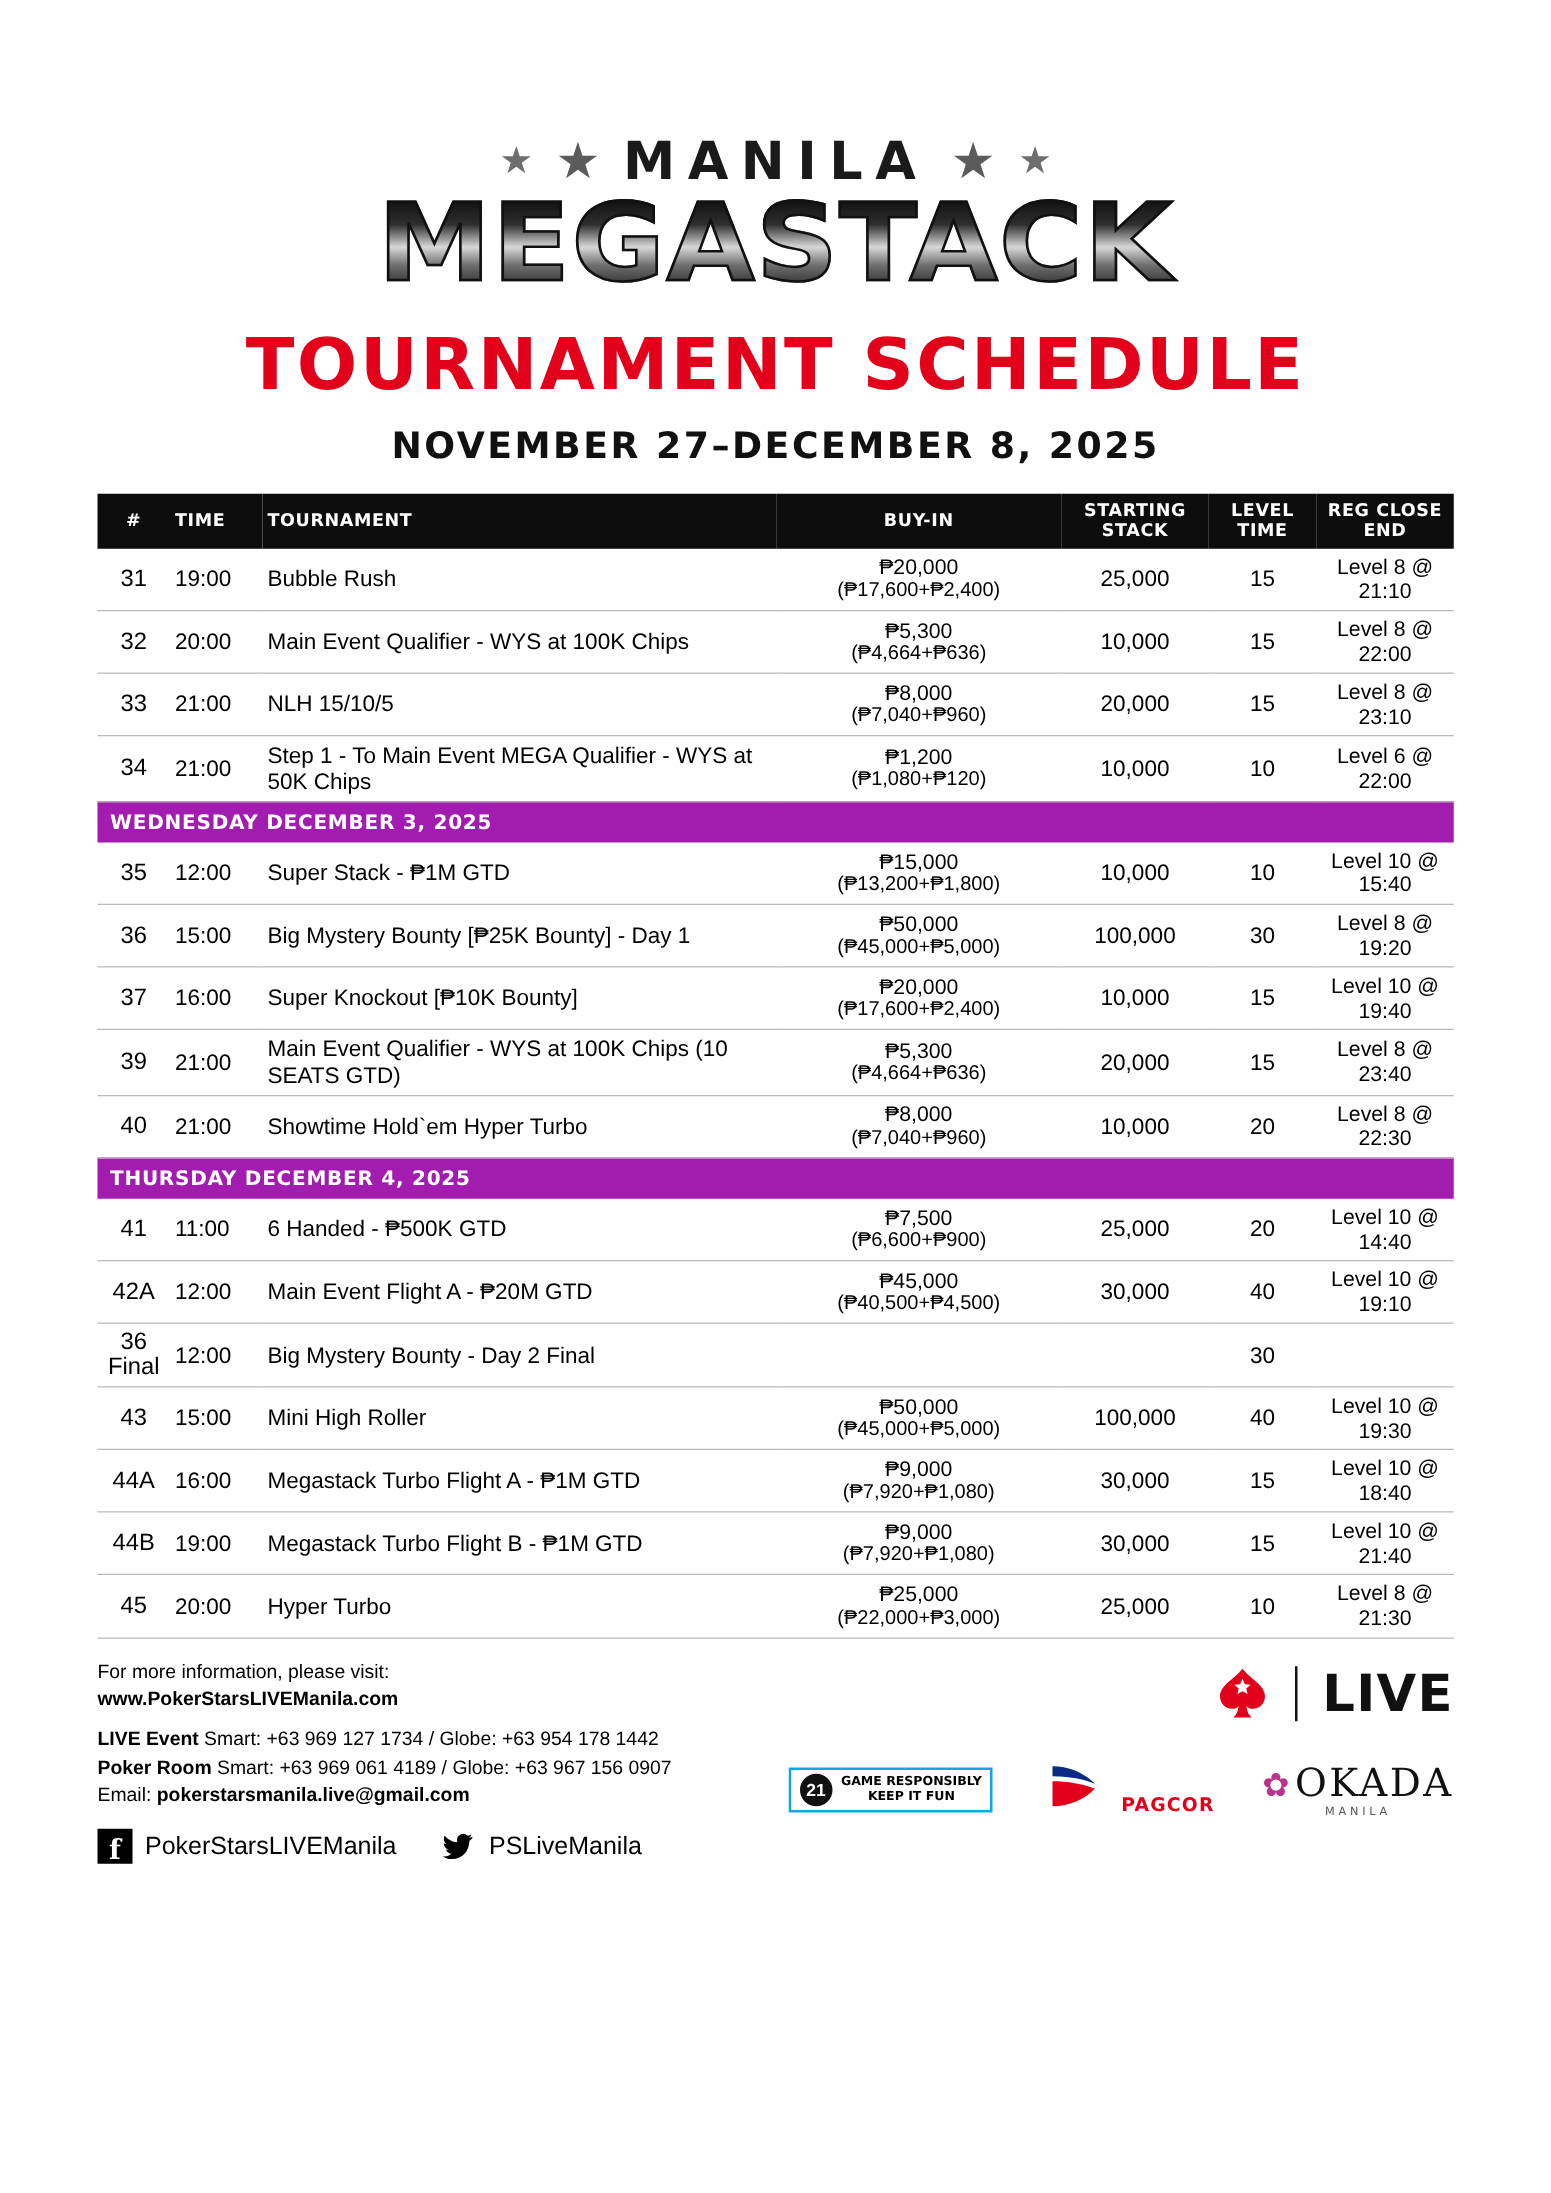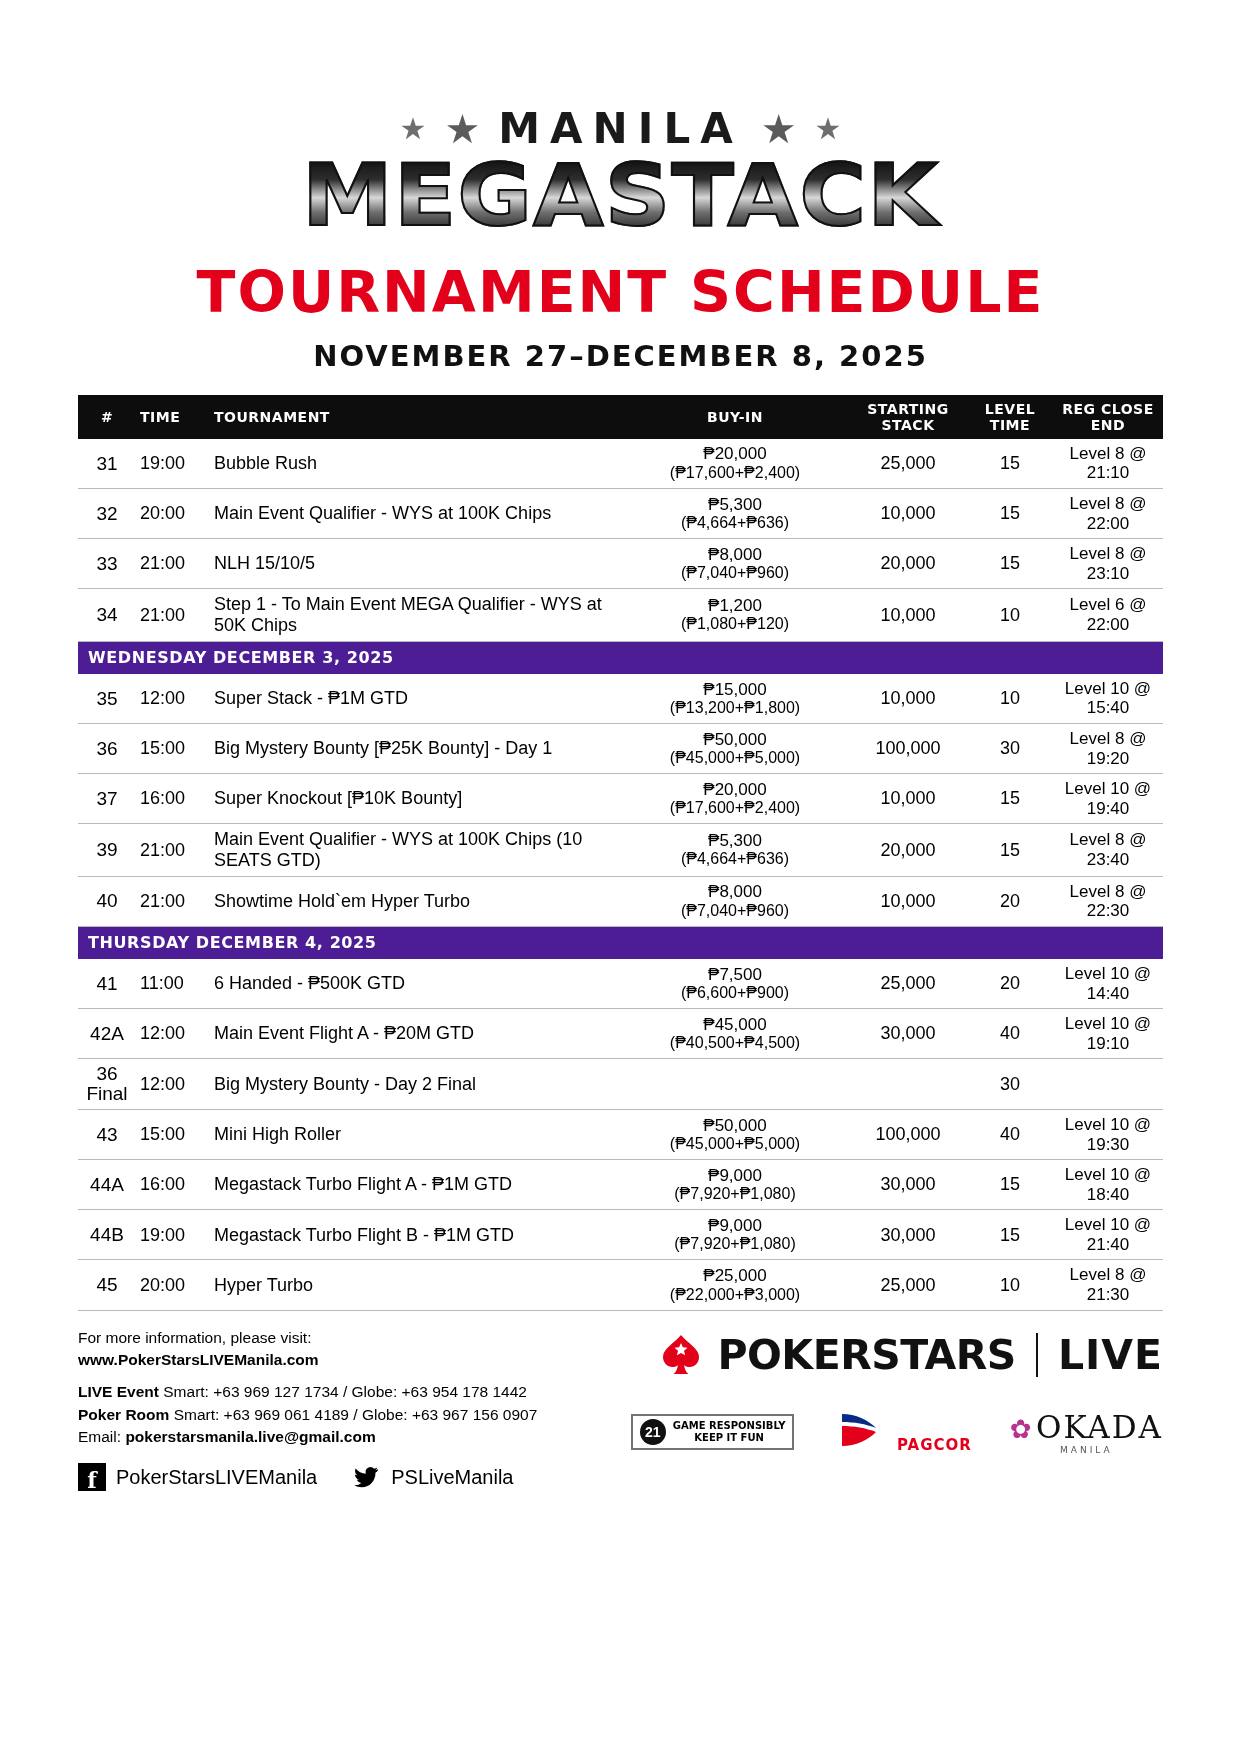--- a/index.html
+++ b/index.html
@@ -94,21 +94,21 @@
   td.num .two-line { display:block; line-height:1.05; }
   td.time { text-align:left; padding-left:6px; font-size:18px; }
   td.tour { text-align:left; padding-left:10px; font-size:18px; }
   td.buy { text-align:center; font-size:17px; }
   td.buy .sub { display:block; font-size:16px; }
   td.stack { text-align:center; font-size:18px; }
   td.level { text-align:center; font-size:18px; }
   td.reg { text-align:center; font-size:17px; line-height:1.12; }
 
   tr.daybar td {
-    background:#4c1d95;
+    background:#a21caf;
     color:#fff;
     font-family:"DejaVu Sans", sans-serif;
     font-weight:bold;
     font-size:16px;
     letter-spacing:0.6px;
     padding: 7px 10px;
     border-bottom:none;
   }
 
   
@@ -136,21 +136,21 @@
   .ps-word {
     font-family:"DejaVu Sans", sans-serif; font-weight:bold;
     font-size:41px; letter-spacing:-0.5px; color:#111;
   }
   .ps-div { width:2px; height:44px; background:#111; margin:0 6px; }
   .live-word {
     font-family:"DejaVu Sans", sans-serif; font-weight:bold;
     font-size:41px; letter-spacing:1px; color:#111;
   }
   .partners { display:flex; align-items:center; gap:38px; justify-content:flex-end; margin-top:30px; }
-  .gr-badge { display:flex; align-items:center; gap:7px; border:2px solid #737373; padding:3px 7px; }
+  .gr-badge { display:flex; align-items:center; gap:7px; border:2px solid #0ea5e9; padding:3px 7px; }
   .gr-21 { width:26px; height:26px; border-radius:50%; background:#111; color:#fff;
            font-size:14px; font-weight:bold; display:flex; align-items:center; justify-content:center; }
   .gr-text { font-family:"DejaVu Sans", sans-serif; font-weight:bold; font-size:10px; line-height:1.2; text-align:center;}
   .pagcor { text-align:center; }
   .pagcor .p-word { font-family:"DejaVu Sans", sans-serif; font-weight:bold; font-size:15px; color:#e3001b; letter-spacing:1px;}
   .okada { text-align:center; }
   .okada .o-word { font-family:"DejaVu Serif", serif; font-size:31px; letter-spacing:2px; color:#111; }
   .okada .o-sub { font-family:"DejaVu Sans", sans-serif; font-size:9px; letter-spacing:3px; color:#555; }
   .okada-flower { color:#b9338e; font-size:26px; }
 </style>
@@ -378,21 +378,20 @@
     </div>
 
     <div class="footer-right">
       <div class="ps-row">
         <span class="ps-spade">
           <svg viewBox="0 0 44 44" width="44" height="44" aria-hidden="true">
             <path fill="#e3001b" d="M22 2C16 10 4 15 4 24c0 6 4.5 10 9.5 10 2.3 0 4.2-.8 5.4-2.1-.4 4-1.9 7.1-4.4 9.1h15c-2.5-2-4-5.1-4.4-9.1 1.2 1.3 3.1 2.1 5.4 2.1 5 0 9.5-4 9.5-10C40 15 28 10 22 2z"></path>
             <path fill="#fff" d="M22 10l1.9 4.3 4.6.4-3.5 3 1.1 4.5L22 19.9l-4.1 2.3 1.1-4.5-3.5-3 4.6-.4z"></path>
           </svg>
         </span>
-        <span class="ps-word">POKERSTARS</span>
         <span class="ps-div"></span>
         <span class="live-word">LIVE</span>
       </div>
       <div class="partners">
         <span class="gr-badge">
           <span class="gr-21">21</span>
           <span class="gr-text">
             <span>GAME RESPONSIBLY</span><br>
             <span>KEEP IT FUN</span>
           </span>

